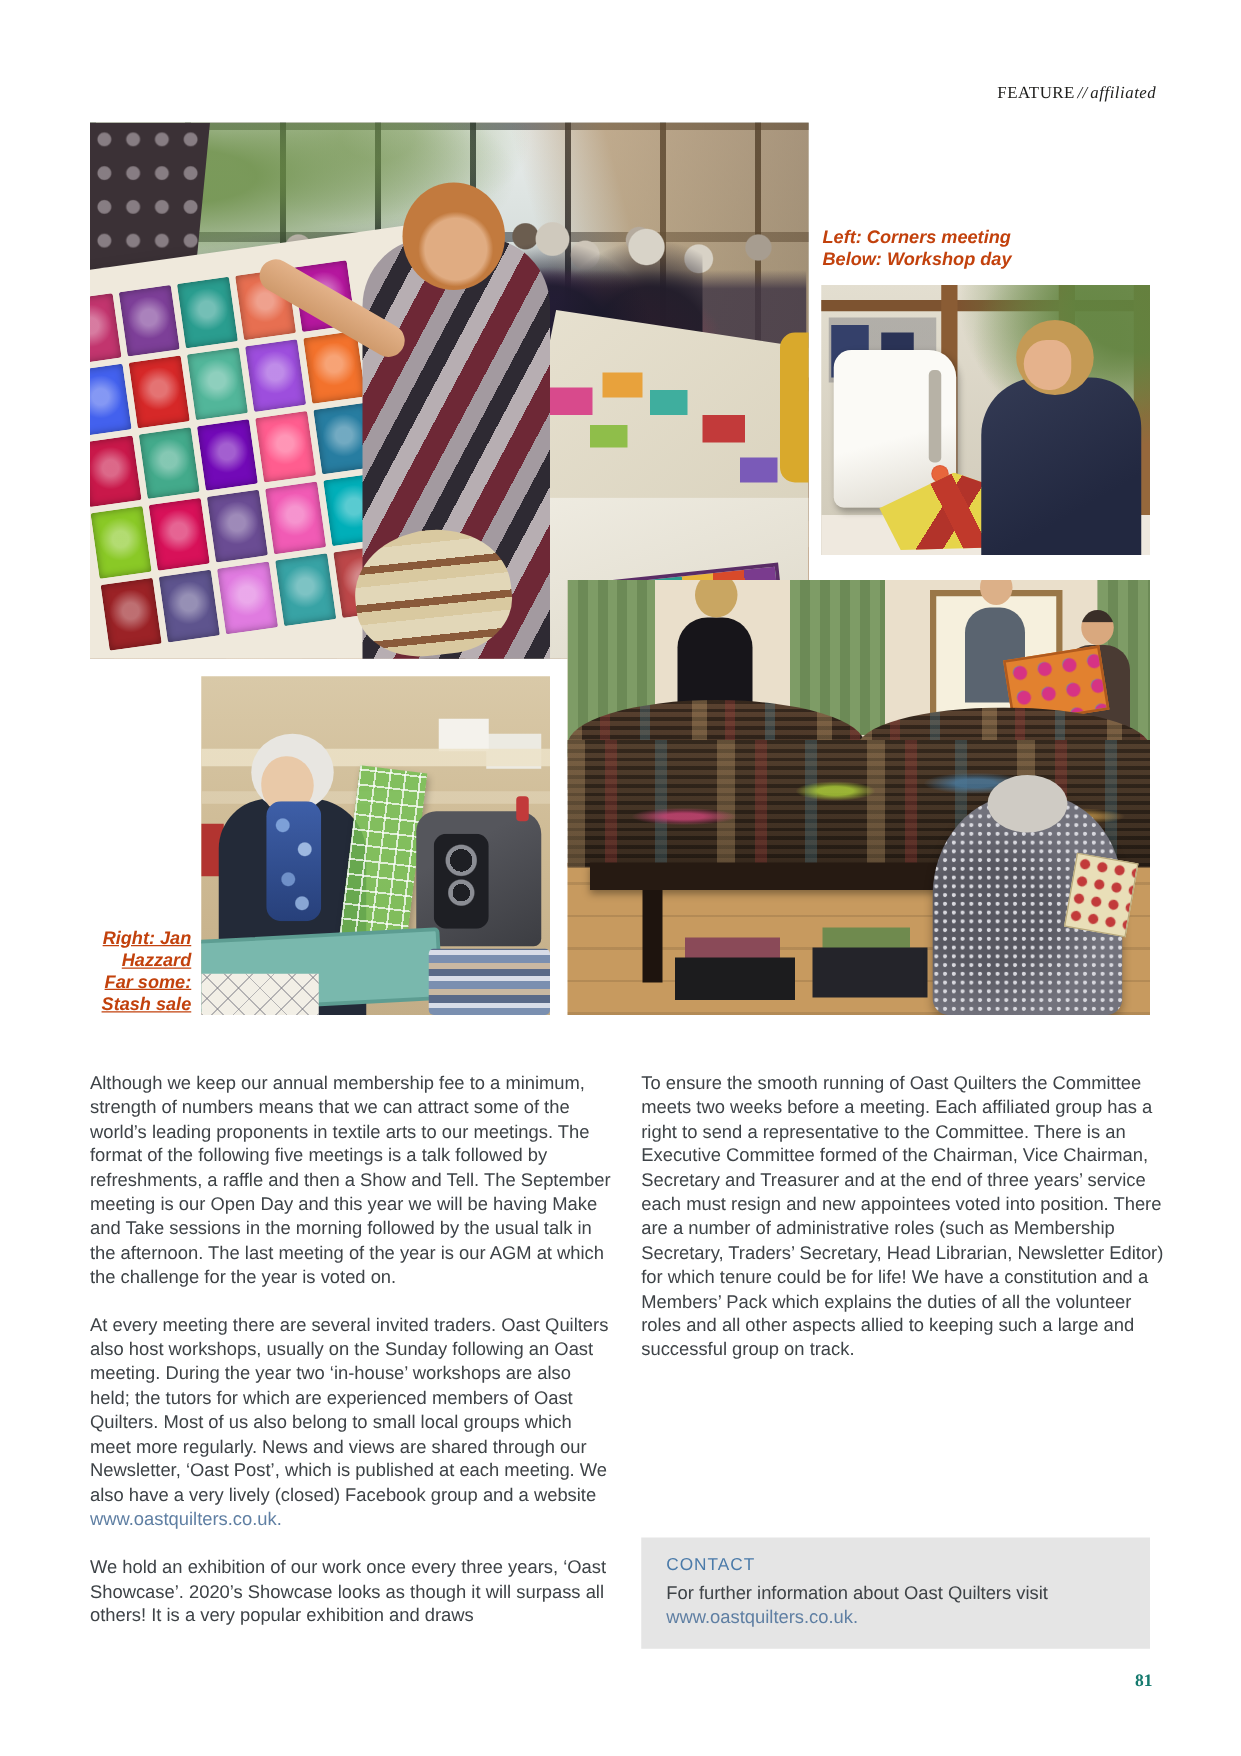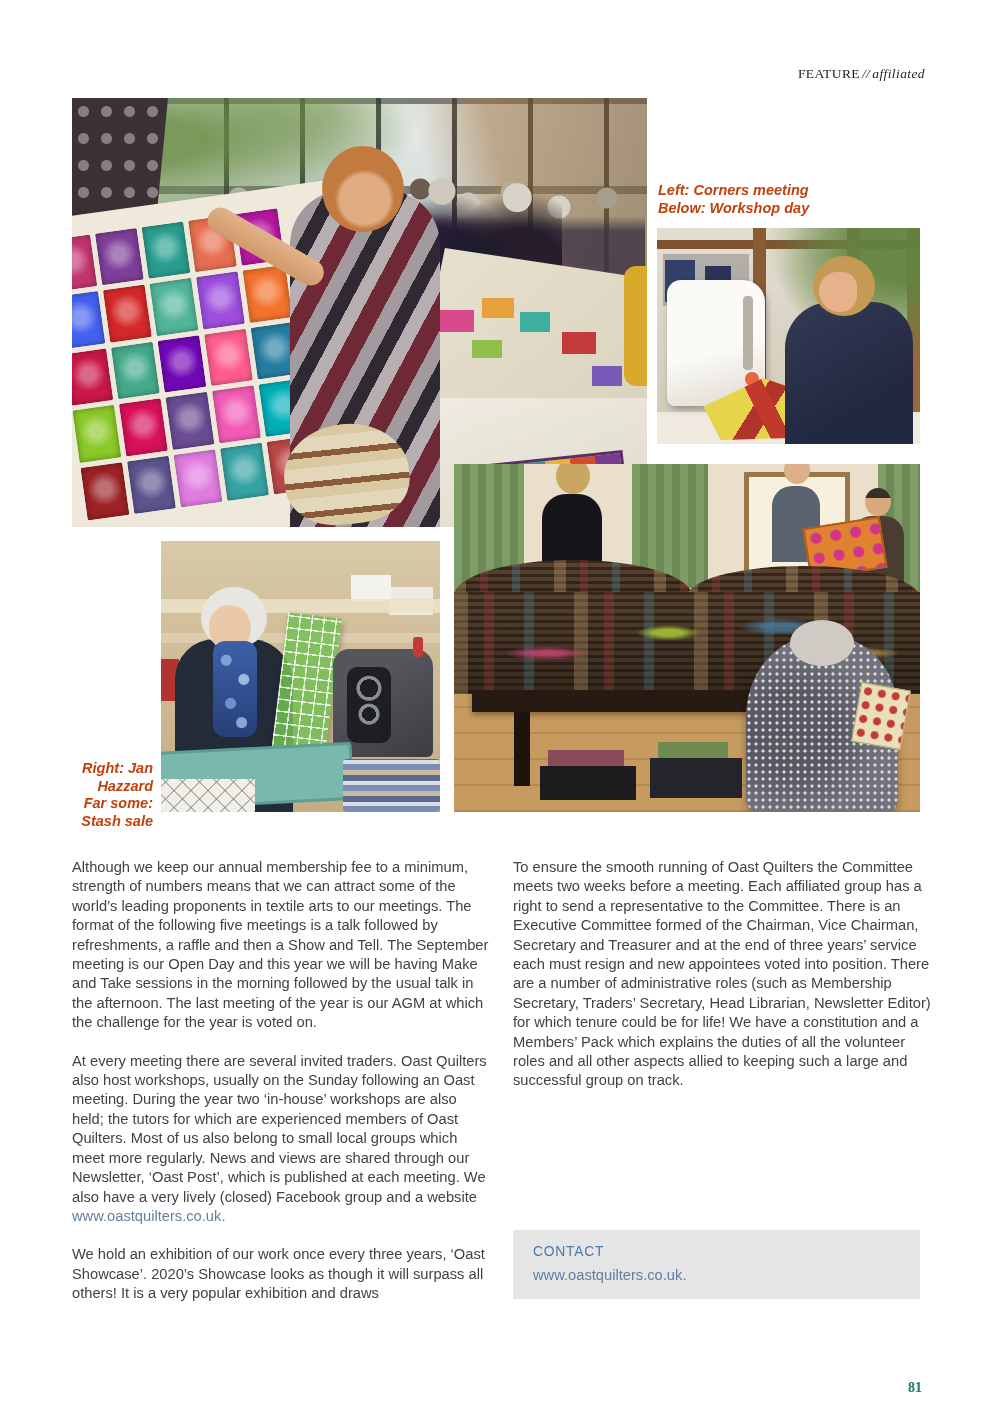--- a/index.html
+++ b/index.html
@@ -10,21 +10,21 @@
   .header{position:absolute;top:66px;right:68px;font-family:"Liberation Serif",serif;
           font-size:13.5px;color:#1d1d1b;letter-spacing:.4px;}
   .header .feature{font-weight:400;}
   .header .sep{font-style:italic;margin:0 2px;}
   .header .topic{font-style:italic;}
 
   
   .caption{position:absolute;font-weight:700;font-style:italic;color:#c2410c;
            font-size:14.5px;line-height:18px;}
   .caption-corners{left:658px;top:181px;width:220px;}
-  .caption-jan{left:58px;top:760px;width:95px;text-align:right;line-height:17.5px;}
+  .caption-jan{left:58px;top:743px;width:95px;text-align:right;line-height:17.5px;text-decoration:underline;}
 
   
   .photo{position:absolute;overflow:hidden;background:#cfc9ba;}
   .photo *, .photo *::before, .photo *::after{position:absolute;content:"";}
 
   
   .photo1{left:72px;top:98px;width:575px;height:429px;}
   .p1-windows{left:0;top:0;width:100%;height:215px;
     background:
       radial-gradient(ellipse at 12% 20%, rgba(104,140,66,.85) 0 9%, transparent 38%),
@@ -242,21 +242,21 @@
   .col-right{left:513px;width:418px;}
   .col p{margin:0 0 19px;}
   a.link{color:#5f7fa3;text-decoration:none;cursor:pointer;}
 
   
   .contact{position:absolute;left:513px;top:1230px;width:367px;padding:12px 20px 14px;
     background:#e5e5e5;font-size:14.7px;line-height:19.5px;color:#3e4347;}
   .contact .heading{color:#4a7aa9;letter-spacing:.8px;font-size:13.8px;margin-bottom:4px;}
 
   
-  .pagenum{position:absolute;left:908px;top:1380px;font-family:"Liberation Serif",serif;
+  .pagenum{position:absolute;left:908px;top:1338px;font-family:"Liberation Serif",serif;
     font-weight:700;font-size:14px;color:#157a6e;}
 </style>
 </head>
 <body>
 
 <div class="page">
 
   <div class="header">
     <span class="feature">FEATURE</span><span class="sep">//</span><span class="topic">affiliated</span>
   </div>
@@ -361,18 +361,19 @@
     <p><span>At every meeting there are several invited traders. Oast Quilters also host workshops, usually on the Sunday following an Oast meeting. During the year two ‘in-house’ workshops are also held; the tutors for which are experienced members of Oast Quilters. Most of us also belong to small local groups which meet more regularly. News and views are shared through our Newsletter, ‘Oast Post’, which is published at each meeting. We also have a very lively (closed) Facebook group and a website </span><a class="link">www.oastquilters.co.uk.</a></p>
     <p><span>We hold an exhibition of our work once every three years, ‘Oast Showcase’. 2020’s Showcase looks as though it will surpass all others! It is a very popular exhibition and draws</span></p>
   </div>
 
   <div class="col col-right">
     <p><span>To ensure the smooth running of Oast Quilters the Committee meets two weeks before a meeting. Each affiliated group has a right to send a representative to the Committee. There is an Executive Committee formed of the Chairman, Vice Chairman, Secretary and Treasurer and at the end of three years’ service each must resign and new appointees voted into position. There are a number of administrative roles (such as Membership Secretary, Traders’ Secretary, Head Librarian, Newsletter Editor) for which tenure could be for life! We have a constitution and a Members’ Pack which explains the duties of all the volunteer roles and all other aspects allied to keeping such a large and successful group on track.</span></p>
   </div>
 
   <div class="contact">
     <div class="heading">CONTACT</div>
+    <div>For further information about Oast Quilters visit</div>
     <a class="link">www.oastquilters.co.uk.</a>
   </div>
 
   <div class="pagenum">81</div>
 
 </div>
 
 </body></html>

